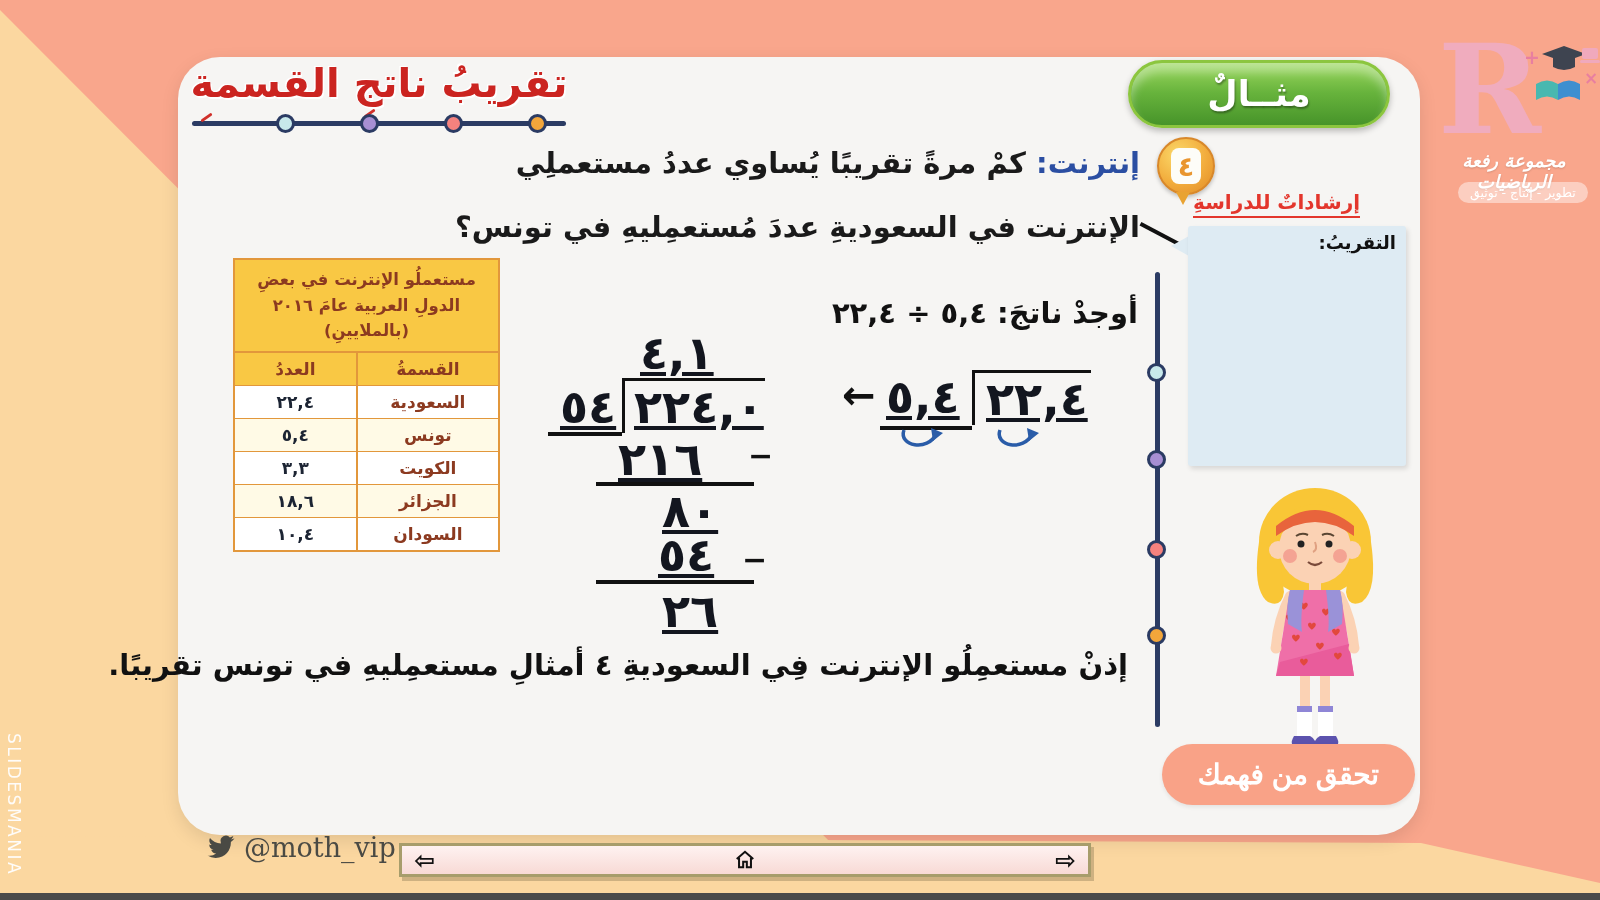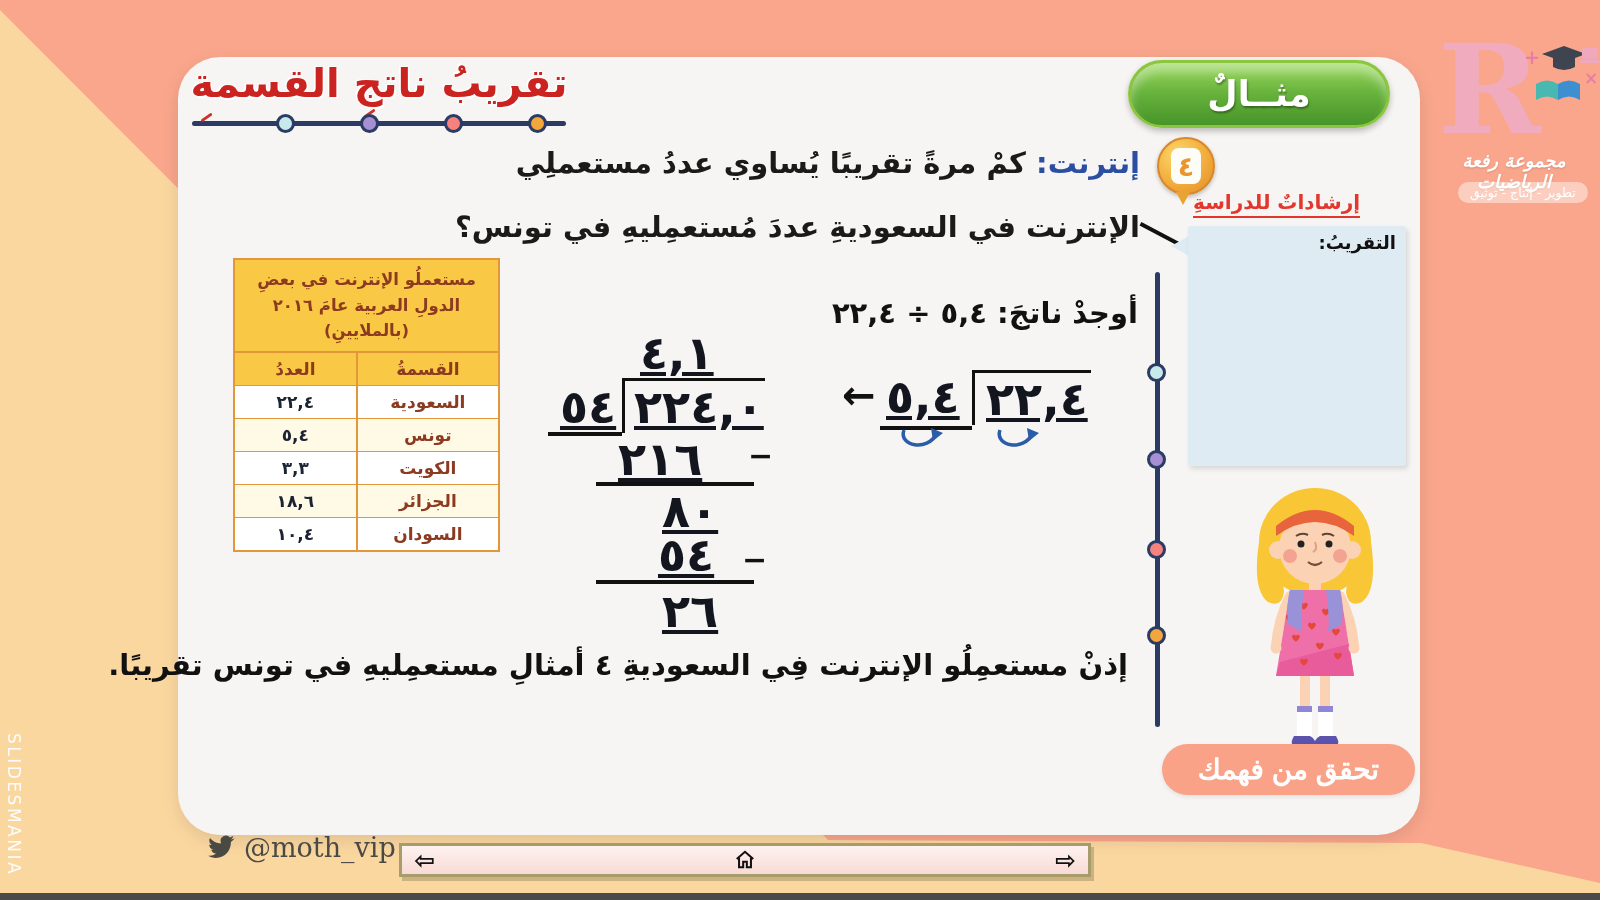--- a/index.html
+++ b/index.html
@@ -91,21 +91,21 @@
   .study-sub{font-size:18px;font-weight:bold;color:#111;margin-bottom:1px;}
   .study-body{font-size:14.6px;line-height:1.72;color:#1C1C1C;font-weight:500;}
   .study-tail{left:1171px;top:236px;width:0;height:0;border-top:10px solid transparent;
     border-bottom:10px solid transparent;border-right:18px solid #DEEBF3;}
   .study-connector{left:1138px;top:232px;width:44px;height:3.5px;background:#111;transform:rotate(28deg);}
 
   
   .timeline{left:1155px;top:272px;width:4.5px;height:455px;background:#2B3B63;border-radius:3px;}
 
   
-  .check-btn{left:1162px;top:744px;width:253px;height:51px;background:#F9A287;border-radius:32px;
+  .check-btn{left:1162px;top:744px;width:253px;height:61px;background:#F9A287;border-radius:32px;
     color:#fff;font-size:28px;font-weight:bold;display:flex;align-items:center;justify-content:center;
     direction:rtl;z-index:5;box-shadow:0 2px 4px rgba(0,0,0,.08);border:none;cursor:pointer;}
   .twitter{left:205px;top:832px;display:flex;gap:7px;align-items:center;}
   .twitter-text{font-family:"DejaVu Serif",serif;font-size:27px;color:#4A4A44;}
   .navbar{left:399px;top:843px;width:692px;height:34px;
     background:linear-gradient(180deg,#FEF2F1,#F8DAD5);border:3px solid #A79D6B;
     display:flex;align-items:center;justify-content:space-between;padding:0 12px;box-sizing:border-box;
     box-shadow:3px 4px 0 rgba(150,130,90,.45);}
   .nav-arrow{font-size:25px;font-weight:bold;color:#111;line-height:1;cursor:pointer;}
   .slidesmania{left:4px;top:733px;writing-mode:vertical-rl;color:#fff;font-size:17px;

